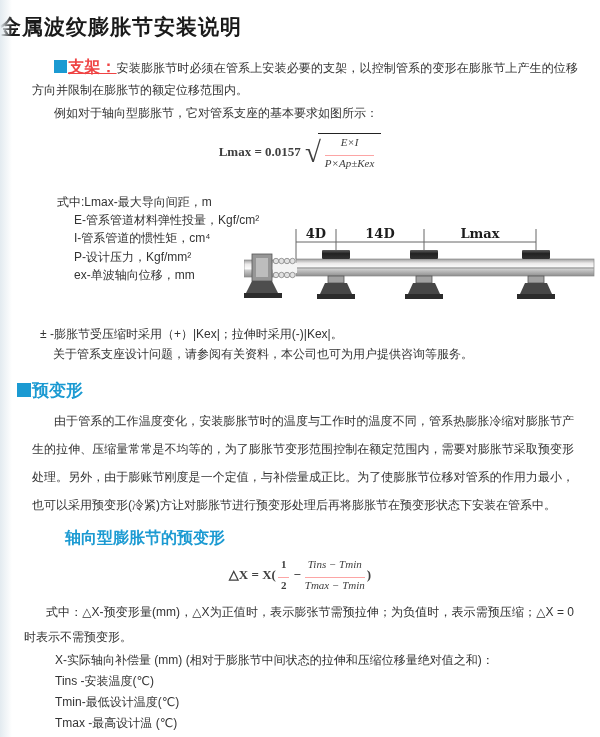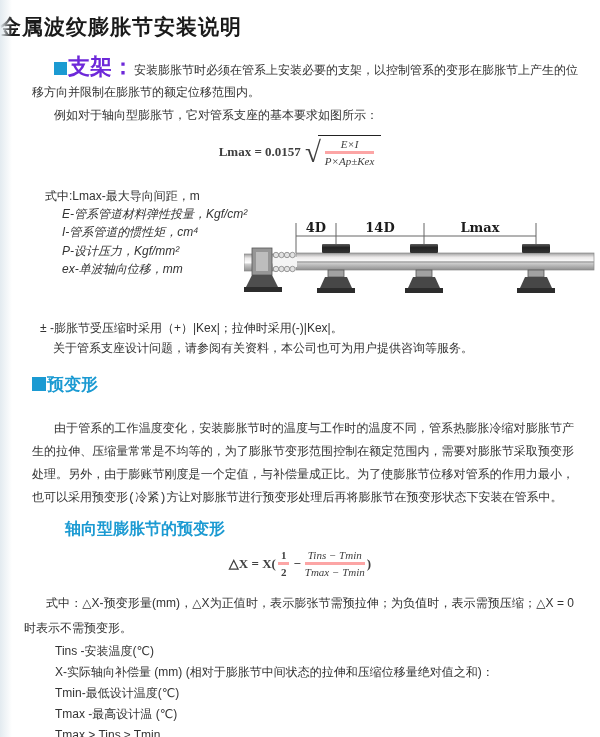--- a/index.html
+++ b/index.html
@@ -14,49 +14,49 @@
     pointer-events:none;
   }
   .title{
     padding-top:13px;text-align:left;font-size:21px;font-weight:bold;
     color:#1a1a1a;letter-spacing:1px;
   }
   .sq{
     display:inline-block;width:13px;height:13px;background:#1b9ad2;
     vertical-align:-1px;margin-right:1px;
   }
-  .inline-head{color:#6d28d9;font-size:22px;font-weight:bold;}
+  .inline-head{color:#ef4444;font-size:16px;font-weight:bold;text-decoration:underline;}
   .p-support{margin:15px 22px 0 32px;line-height:22px;text-indent:22px;text-align:justify;}
   .p-example{margin:1px 22px 0 32px;line-height:22px;text-indent:22px;}
 
   
   .formula{font-family:Liberation Serif, serif;color:#404040;}
   .f1{margin-top:9px;text-align:center;height:44px;}
   .f-lhs{font-weight:bold;font-size:13px;vertical-align:middle;}
   .frac{display:inline-block;vertical-align:middle;text-align:center;font-size:11px;font-style:italic;line-height:13px;margin:0 2px;}
-  .frac .num{display:block;border-bottom:3px solid #fca5a5;padding:0 3px 0;}
+  .frac .num{display:block;border-bottom:1px solid #fca5a5;padding:0 3px 6px;}
   .frac .den{display:block;padding-top:1px;}
   .frac.upright{font-style:normal;font-weight:bold;}
   .sqrt{display:inline-flex;align-items:center;vertical-align:middle;margin-left:4px;}
   .radical-glyph{font-size:29px;font-weight:normal;line-height:30px;margin-right:-3px;}
   .radicand{border-top:1.6px solid #222;padding:2px 5px 0 5px;}
   .f-op{font-size:13px;font-weight:bold;vertical-align:middle;margin:0 2px;}
 
   
   .defs-wrap{position:relative;margin:8px 0 0 32px;height:128px;}
-  .defs{margin:4px;padding:0 0 0 9px;list-style:none;}
+  .defs{margin:16px;padding:0 0 0 9px;list-style:none;}
   .defs li{line-height:18.2px;white-space:nowrap;}
-  .defs li:not(:first-child){padding-left:17px;font-style:italic;}
+  .defs li:not(:first-child){padding-left:17px;}
   .diagram{position:absolute;left:212px;top:26px;}
   .note-pm{margin:3px 22px 0 40px;line-height:20px;}
   .note-consult{margin:0 22px 0 53px;line-height:20px;}
 
-  .h-block{margin:15px 22px 0 32px;font-size:17px;font-weight:bold;color:#1b9ad2;}
+  .h-block{margin:15px 22px 0 17px;font-size:17px;font-weight:bold;color:#1b9ad2;}
   .h-block .sq{width:14px;height:14px;}
-  .p-predeform{margin:22px 26px 0 32px;line-height:23px;text-indent:22px;text-align:justify;font-family:Liberation Mono, monospace;}
+  .p-predeform{margin:5px 26px 0 32px;line-height:28px;text-indent:22px;text-align:justify;}
   .h-sub{font-size:16px;font-weight:bold;color:#1b9ad2;}
   .h-axial{margin:9px 0 0 65px;}
   .f2{margin-top:9px;text-align:center;height:38px;}
   .p-explain{margin:4px 26px 0 24px;line-height:25px;text-indent:22px;text-align:justify;}
   .axial-lines{margin:0 22px 0 55px;}
   .axial-lines div{line-height:21px;}
 </style>
 </head>
 <body>
 
@@ -166,18 +166,18 @@
 
 <div class="h-sub h-axial">轴向型膨胀节的预变形</div>
 
 <div class="formula f2">
   <span class="f-lhs">△X = X(</span><span class="frac upright"><span class="num">1</span><span class="den">2</span></span><span class="f-op">−</span><span class="frac"><span class="num">Tins − Tmin</span><span class="den">Tmax − Tmin</span></span><span class="f-lhs">)</span>
 </div>
 
 <p class="p-explain">式中：△X-预变形量(mm)，△X为正值时，表示膨张节需预拉伸；为负值时，表示需预压缩；△X = 0时表示不需预变形。</p>
 
 <div class="axial-lines">
+  <div>X-实际轴向补偿量 (mm) (相对于膨胀节中间状态的拉伸和压缩位移量绝对值之和)：</div>
   <div>Tins -安装温度(℃)</div>
-  <div>X-实际轴向补偿量 (mm) (相对于膨胀节中间状态的拉伸和压缩位移量绝对值之和)：</div>
   <div>Tmin-最低设计温度(℃)</div>
   <div>Tmax -最高设计温 (℃)</div>
   <div>Tmax &gt; Tins ≥ Tmin</div>
 </div>
 
 </body></html>

